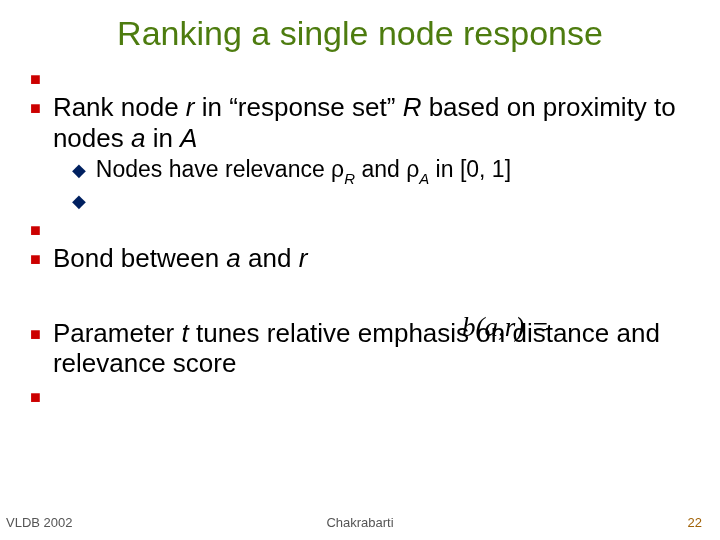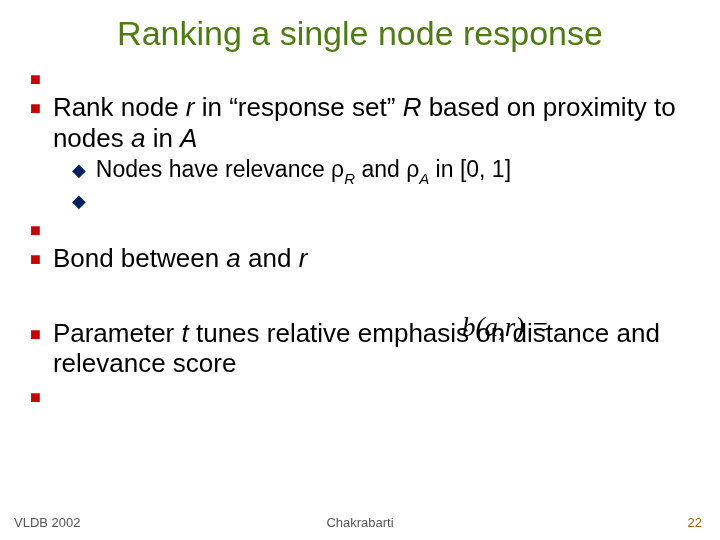--- a/index.html
+++ b/index.html
@@ -88,21 +88,21 @@
   .fsub { font-size: 0.62em; vertical-align: sub; }
   .fsup { font-size: 0.62em; vertical-align: super; }
   .footer {
     position: absolute;
     bottom: 10px;
     left: 0;
     width: 100%;
     font-size: 13px;
     color: #555;
   }
-  .footer .left { position: absolute; left: 14px; }
+  .footer .left { position: absolute; left: 6px; }
   .footer .center { width: 100%; text-align: center; }
   .footer .right { position: absolute; right: 18px; bottom: 0; color: #a16207; }
   .text { display: inline; }
 </style>
 </head>
 <body>
 
 <h1 class="title">Ranking a single node response</h1>
 
 <div class="content">

